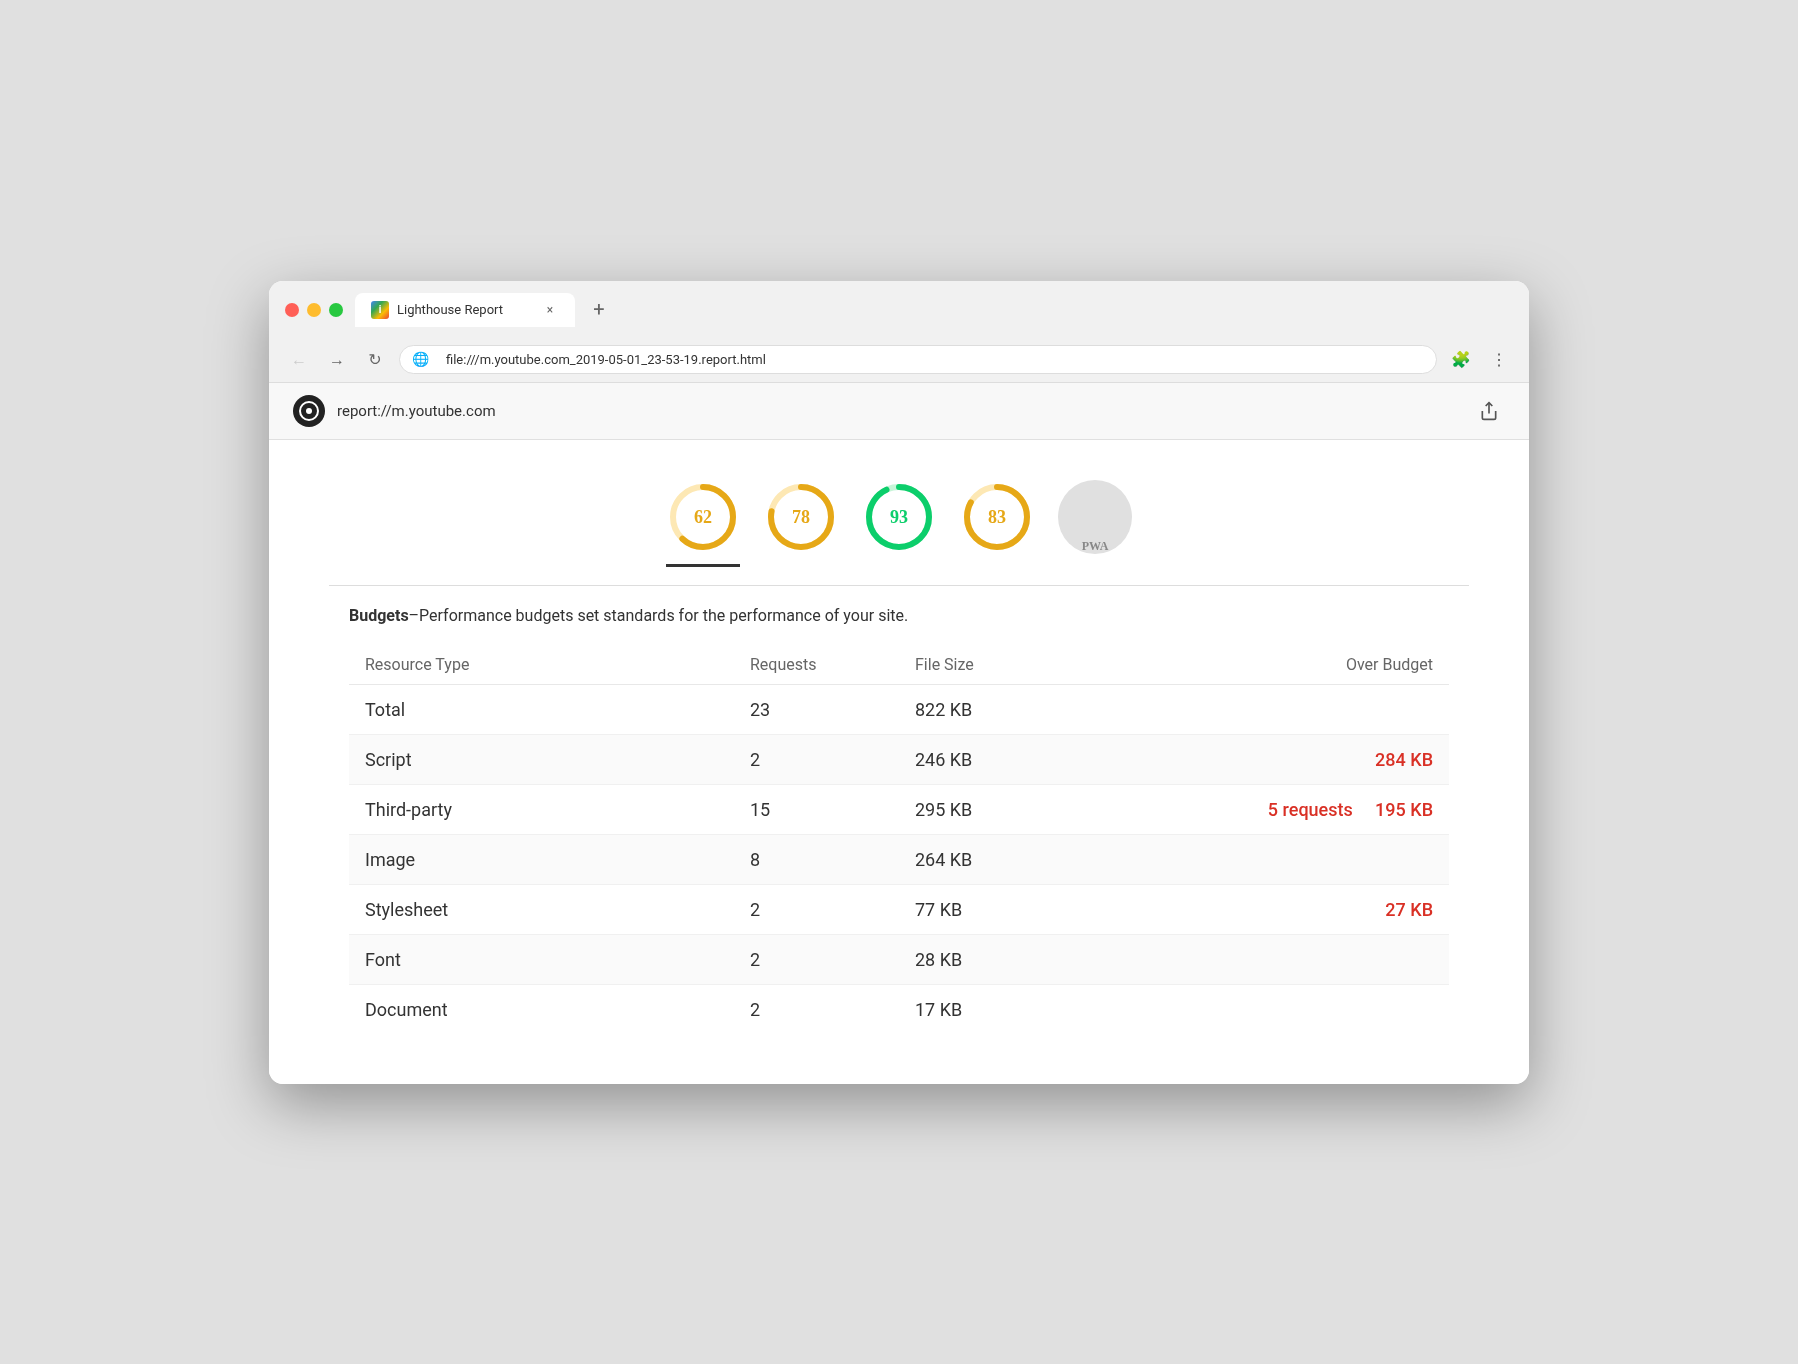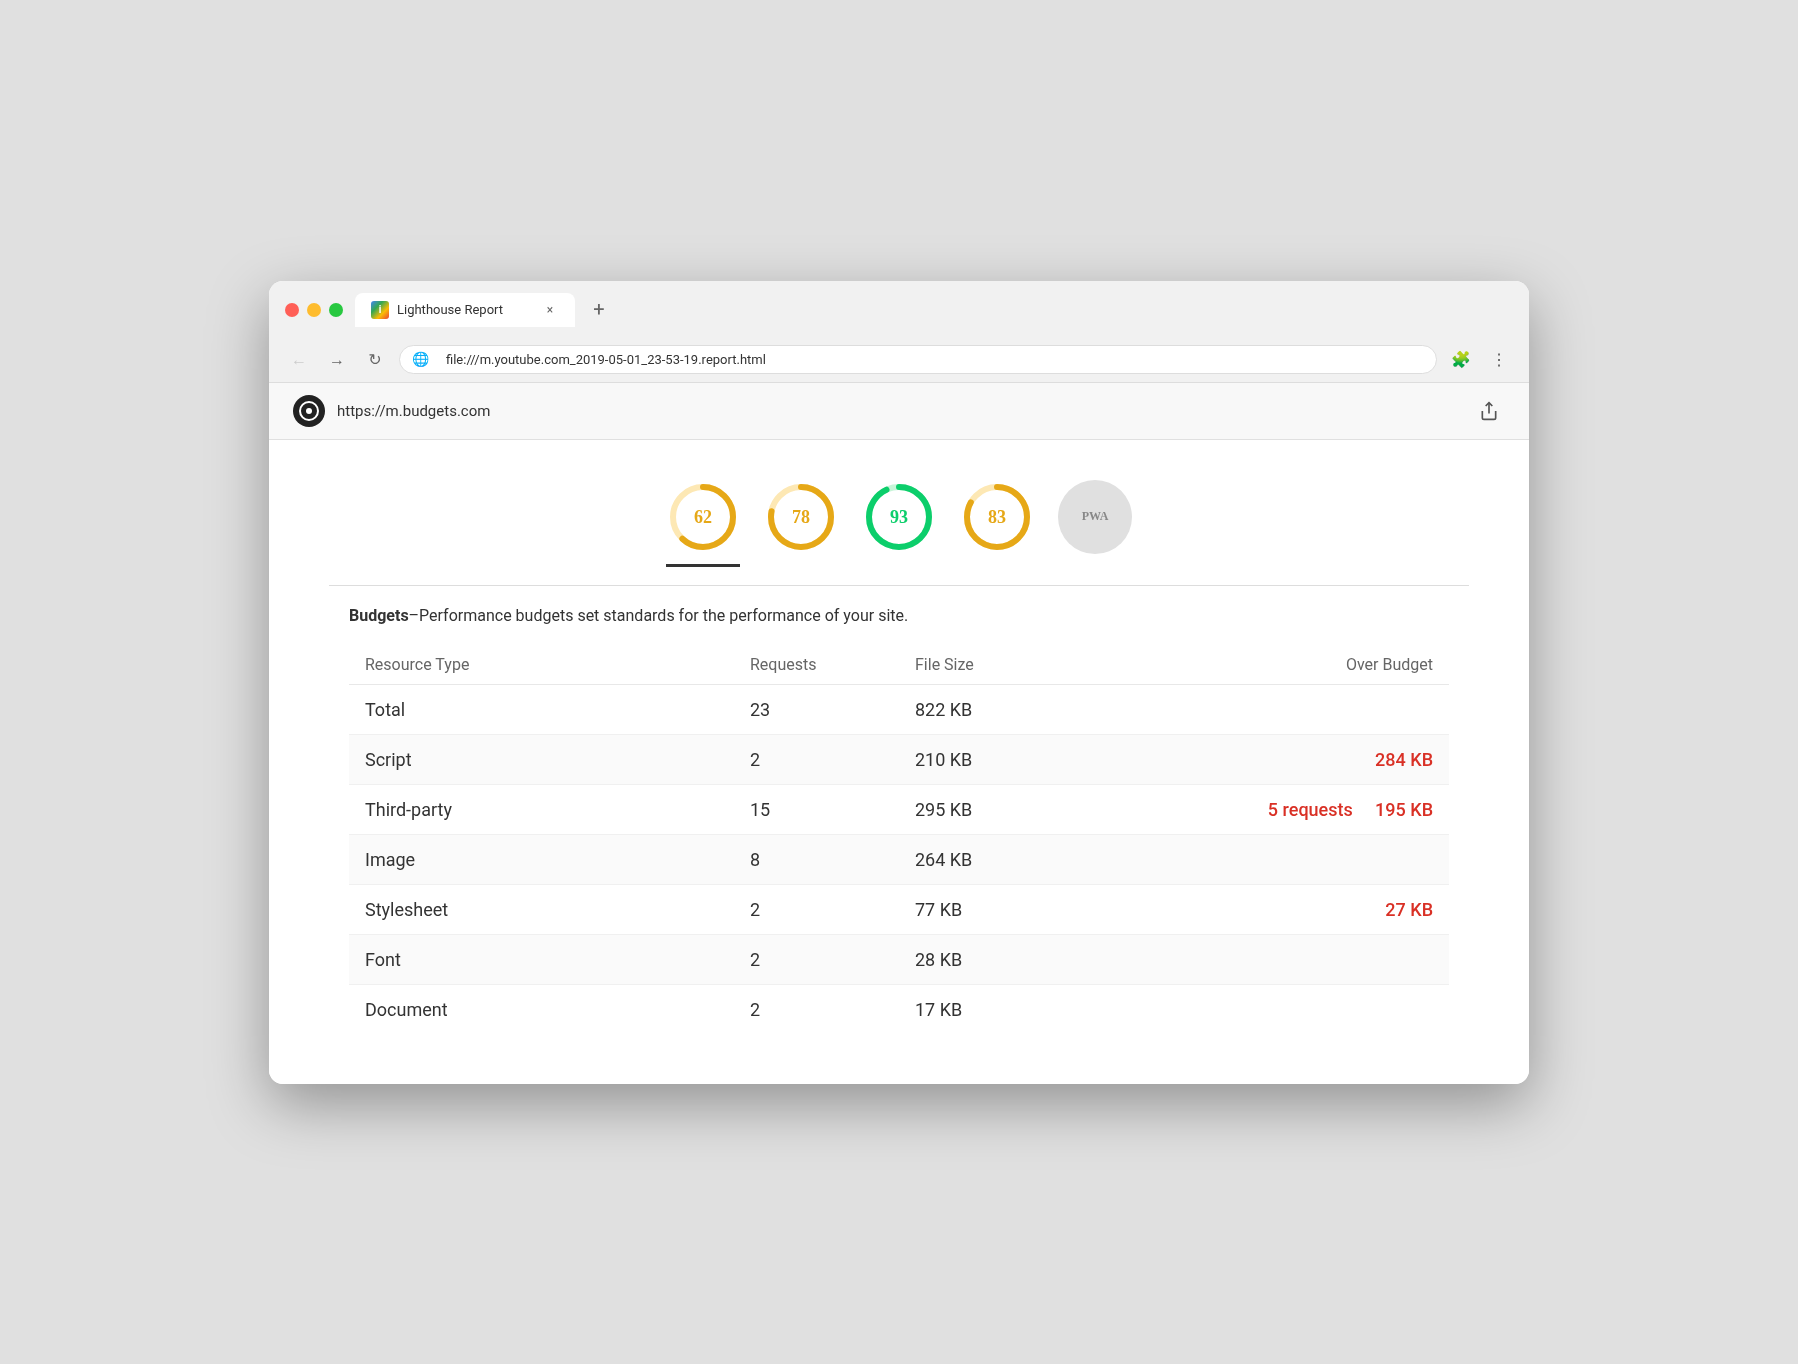--- a/index.html
+++ b/index.html
@@ -331,21 +331,21 @@
     .col-filesize { width: 20%; }
     .col-overbudget { width: 30%; text-align: right; }
 
     
     .pwa-circle {
       width: 74px;
       height: 74px;
       border-radius: 50%;
       background: #e0e0e0;
       display: flex;
-      align-items: center;
+      align-items: flex-end;
       justify-content: center;
       font-size: 12px;
       color: #888;
       font-weight: 600;
     }
   </style>
 </head>
 <body>
 
 <div class="browser-window">
@@ -387,21 +387,21 @@
   </div>
 
   <div class="site-header">
     <div class="site-header-left">
       <div class="site-logo">
         <svg width="20" height="20" viewBox="0 0 20 20">
           <circle cx="10" cy="10" r="9" fill="none" stroke="white" stroke-width="2"></circle>
           <circle cx="10" cy="10" r="3" fill="white"></circle>
         </svg>
       </div>
-      <span class="site-url">https://m.budgets.com</span>
+      <span class="site-url">report://m.youtube.com</span>
     </div>
     <div class="share-btn">
       <svg width="20" height="20" viewBox="0 0 24 24" fill="none" stroke="#555" stroke-width="2">
         <path d="M4 12v8a2 2 0 0 0 2 2h12a2 2 0 0 0 2-2v-8"></path>
         <polyline points="16 6 12 2 8 6"></polyline>
         <line x1="12" y1="2" x2="12" y2="15"></line>
       </svg>
     </div>
   </div>
 
@@ -480,21 +480,21 @@
     <td>23</td>
     <td>822 KB</td>
     <td class="right-align">
       
       
     </td>
   </tr>
             <tr>
     <td>Script</td>
     <td>2</td>
-    <td>210 KB</td>
+    <td>246 KB</td>
     <td class="right-align">
       
       <span class="over-budget-red">284 KB</span>
     </td>
   </tr>
             <tr>
     <td>Third-party</td>
     <td>15</td>
     <td>295 KB</td>
     <td class="right-align">

